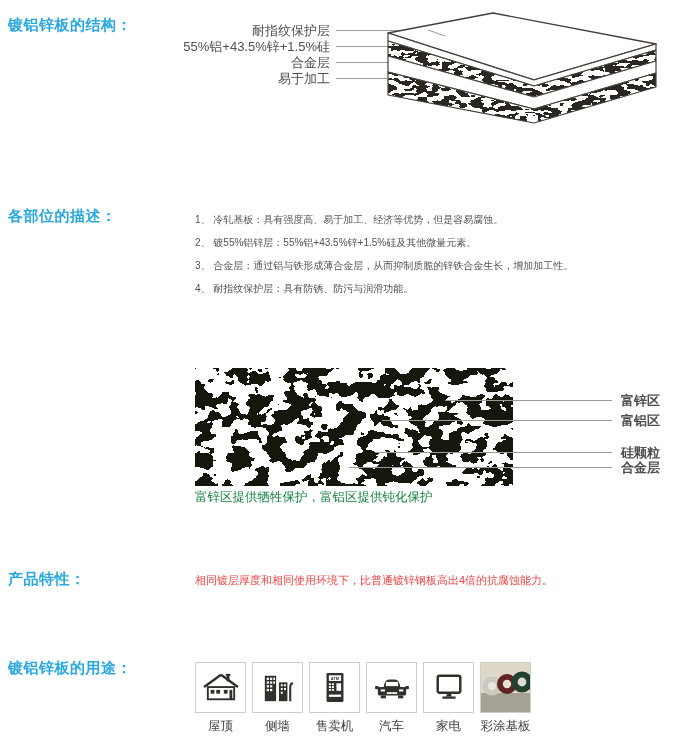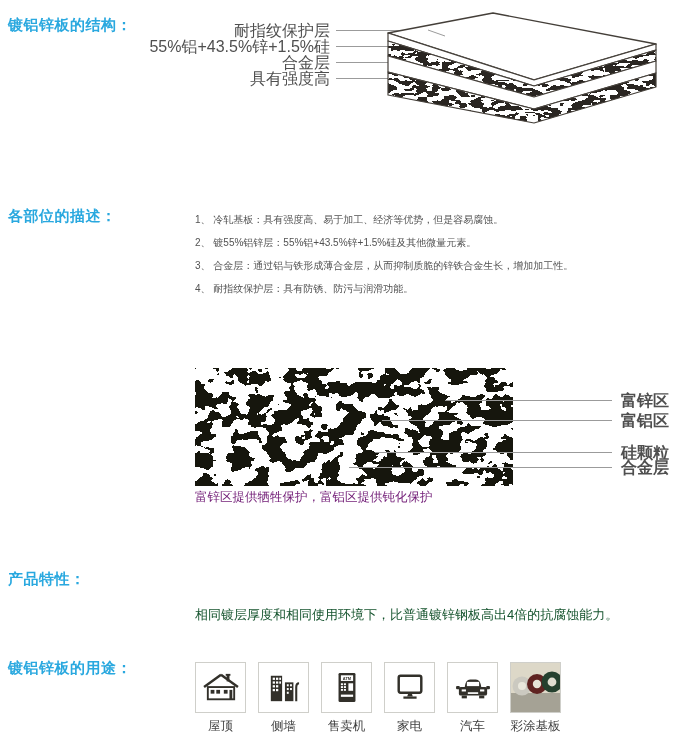--- a/index.html
+++ b/index.html
@@ -6,38 +6,38 @@
   html,body { background:#ffffff; }
   #page {
     position:relative; width:689px; height:746px; background:#fff;
     font-family:"Liberation Sans", sans-serif; overflow:hidden;
   }
   .heading {
     position:absolute; left:8px; font-size:15px; font-weight:bold;
     color:#29a8df; letter-spacing:0.5px; white-space:nowrap;
   }
   .small-label {
-    position:absolute; font-size:16px; color:#4f4f4f; white-space:nowrap; line-height:16px;
+    position:absolute; font-size:13px; color:#4f4f4f; white-space:nowrap; line-height:16px;
   }
   .layer-label { left:140px; width:190px; text-align:right; }
   .leader { position:absolute; height:1px; background:#9b9b9b; }
   .desc-item {
     position:absolute; left:195px; width:488px; font-size:10px; color:#525252;
     white-space:nowrap; line-height:16px;
   }
   #micro-figure { position:absolute; left:195px; top:368px; width:318px; height:118px; }
   .micro-label { left:621px;font-weight:bold; }
   #micro-caption {
     position:absolute; left:195px; top:489px; font-size:12.5px; font-weight:500;
-    color:#701a75; white-space:nowrap;
+    color:#15803d; white-space:nowrap;
   }
   #features-text {
-    position:absolute; left:195px; top:606px; font-size:13px; color:#14532d; white-space:nowrap;
-  }
-  #usage-row { position:absolute; left:195px; top:662px; display:flex; gap:12px; }
+    position:absolute; left:195px; top:573px; font-size:11px; color:#ef4444; white-space:nowrap;
+  }
+  #usage-row { position:absolute; left:195px; top:662px; display:flex; gap:6px; }
   .cell { width:51px; display:flex; flex-direction:column; align-items:center; }
   .cell .box {
     width:51px; height:51px; border:1px solid #cfcfca; background:#fff;
     display:flex; align-items:center; justify-content:center; overflow:hidden;
   }
   .cell .lbl {
     margin-top:5px; font-size:12.5px; font-weight:500; color:#3f3f3f; white-space:nowrap;
   }
   .coil-photo {
     width:49px; height:49px;
@@ -72,21 +72,21 @@
         <feComposite in="f" in2="th" operator="in"></feComposite>
       </filter>
     </defs>
   </svg>
 
   <div class="heading" style="top:16px">镀铝锌板的结构：</div>
 
   <div class="small-label layer-label" style="top:23px">耐指纹保护层</div>
   <div class="small-label layer-label" style="top:39px">55%铝+43.5%锌+1.5%硅</div>
   <div class="small-label layer-label" style="top:55px">合金层</div>
-  <div class="small-label layer-label" style="top:71px">具有强度高</div>
+  <div class="small-label layer-label" style="top:71px">易于加工</div>
   <div class="leader" style="left:336px;top:30px;width:92px"></div>
   <div class="leader" style="left:336px;top:46px;width:62px"></div>
   <div class="leader" style="left:336px;top:62px;width:84px"></div>
   <div class="leader" style="left:336px;top:78px;width:102px"></div>
 
   <svg id="slab-svg" width="282" height="126" viewBox="0 0 282 126">
     <defs>
       <clipPath id="clipB">
           <polygon points="5,35 151,80 273,44 273,55 151,91 5,50"></polygon>
         </clipPath>
@@ -212,53 +212,53 @@
           </g>
         </svg>
       </div>
       <div class="lbl">售卖机</div>
     </div>
 
     <div class="cell">
       <div class="box">
         <svg width="38" height="32" viewBox="0 0 40 34">
           <g fill="#32302a">
-            <rect x="8" y="4" width="24" height="18" rx="2" fill="none" stroke="#32302a" stroke-width="2.6"></rect>
-            <polygon points="17,26 23,26 21.8,22.5 18.2,22.5"></polygon>
-            <rect x="13" y="26" width="14" height="2.4"></rect>
-          </g>
-        </svg>
-      </div>
-      <div class="lbl">家电</div>
-    </div>
-
-    <div class="cell">
-      <div class="box">
-        <svg width="38" height="32" viewBox="0 0 40 34">
-          <g fill="#32302a">
             <path d="M11,17 Q12,8 17,8 L23,8 Q28,8 29,17 Z"></path>
             <rect x="13.5" y="10.5" width="13" height="4.5" fill="#ffffff"></rect>
             <rect x="5" y="16" width="30" height="9" rx="2"></rect>
             <rect x="2" y="15" width="4" height="3.2" rx="1"></rect>
             <rect x="34" y="15" width="4" height="3.2" rx="1"></rect>
             <g fill="#ffffff">
               <rect x="8" y="18.5" width="4.5" height="2.2"></rect>
               <rect x="27.5" y="18.5" width="4.5" height="2.2"></rect>
               <rect x="14.5" y="21.5" width="11" height="1.8"></rect>
             </g>
             <rect x="8" y="25" width="5.5" height="3"></rect>
             <rect x="26.5" y="25" width="5.5" height="3"></rect>
           </g>
         </svg>
       </div>
       <div class="lbl">汽车</div>
     </div>
 
     <div class="cell">
       <div class="box">
+        <svg width="38" height="32" viewBox="0 0 40 34">
+          <g fill="#32302a">
+            <rect x="8" y="4" width="24" height="18" rx="2" fill="none" stroke="#32302a" stroke-width="2.6"></rect>
+            <polygon points="17,26 23,26 21.8,22.5 18.2,22.5"></polygon>
+            <rect x="13" y="26" width="14" height="2.4"></rect>
+          </g>
+        </svg>
+      </div>
+      <div class="lbl">家电</div>
+    </div>
+
+    <div class="cell">
+      <div class="box">
         <div class="coil-photo">
           <svg width="49" height="49" viewBox="0 0 49 49">
             <g>
               <circle cx="11" cy="23" r="9.5" fill="#cbc9c0"></circle>
                 <circle cx="11" cy="23" r="4" fill="#e9e7dc"></circle>
               <circle cx="26" cy="21" r="10" fill="#5f2321"></circle>
                 <circle cx="26" cy="21" r="4.2" fill="#e6e3d6"></circle>
               <circle cx="41" cy="19" r="10.5" fill="#24402e"></circle>
                 <circle cx="41" cy="19" r="4.4" fill="#dfddd0"></circle>
             </g>

